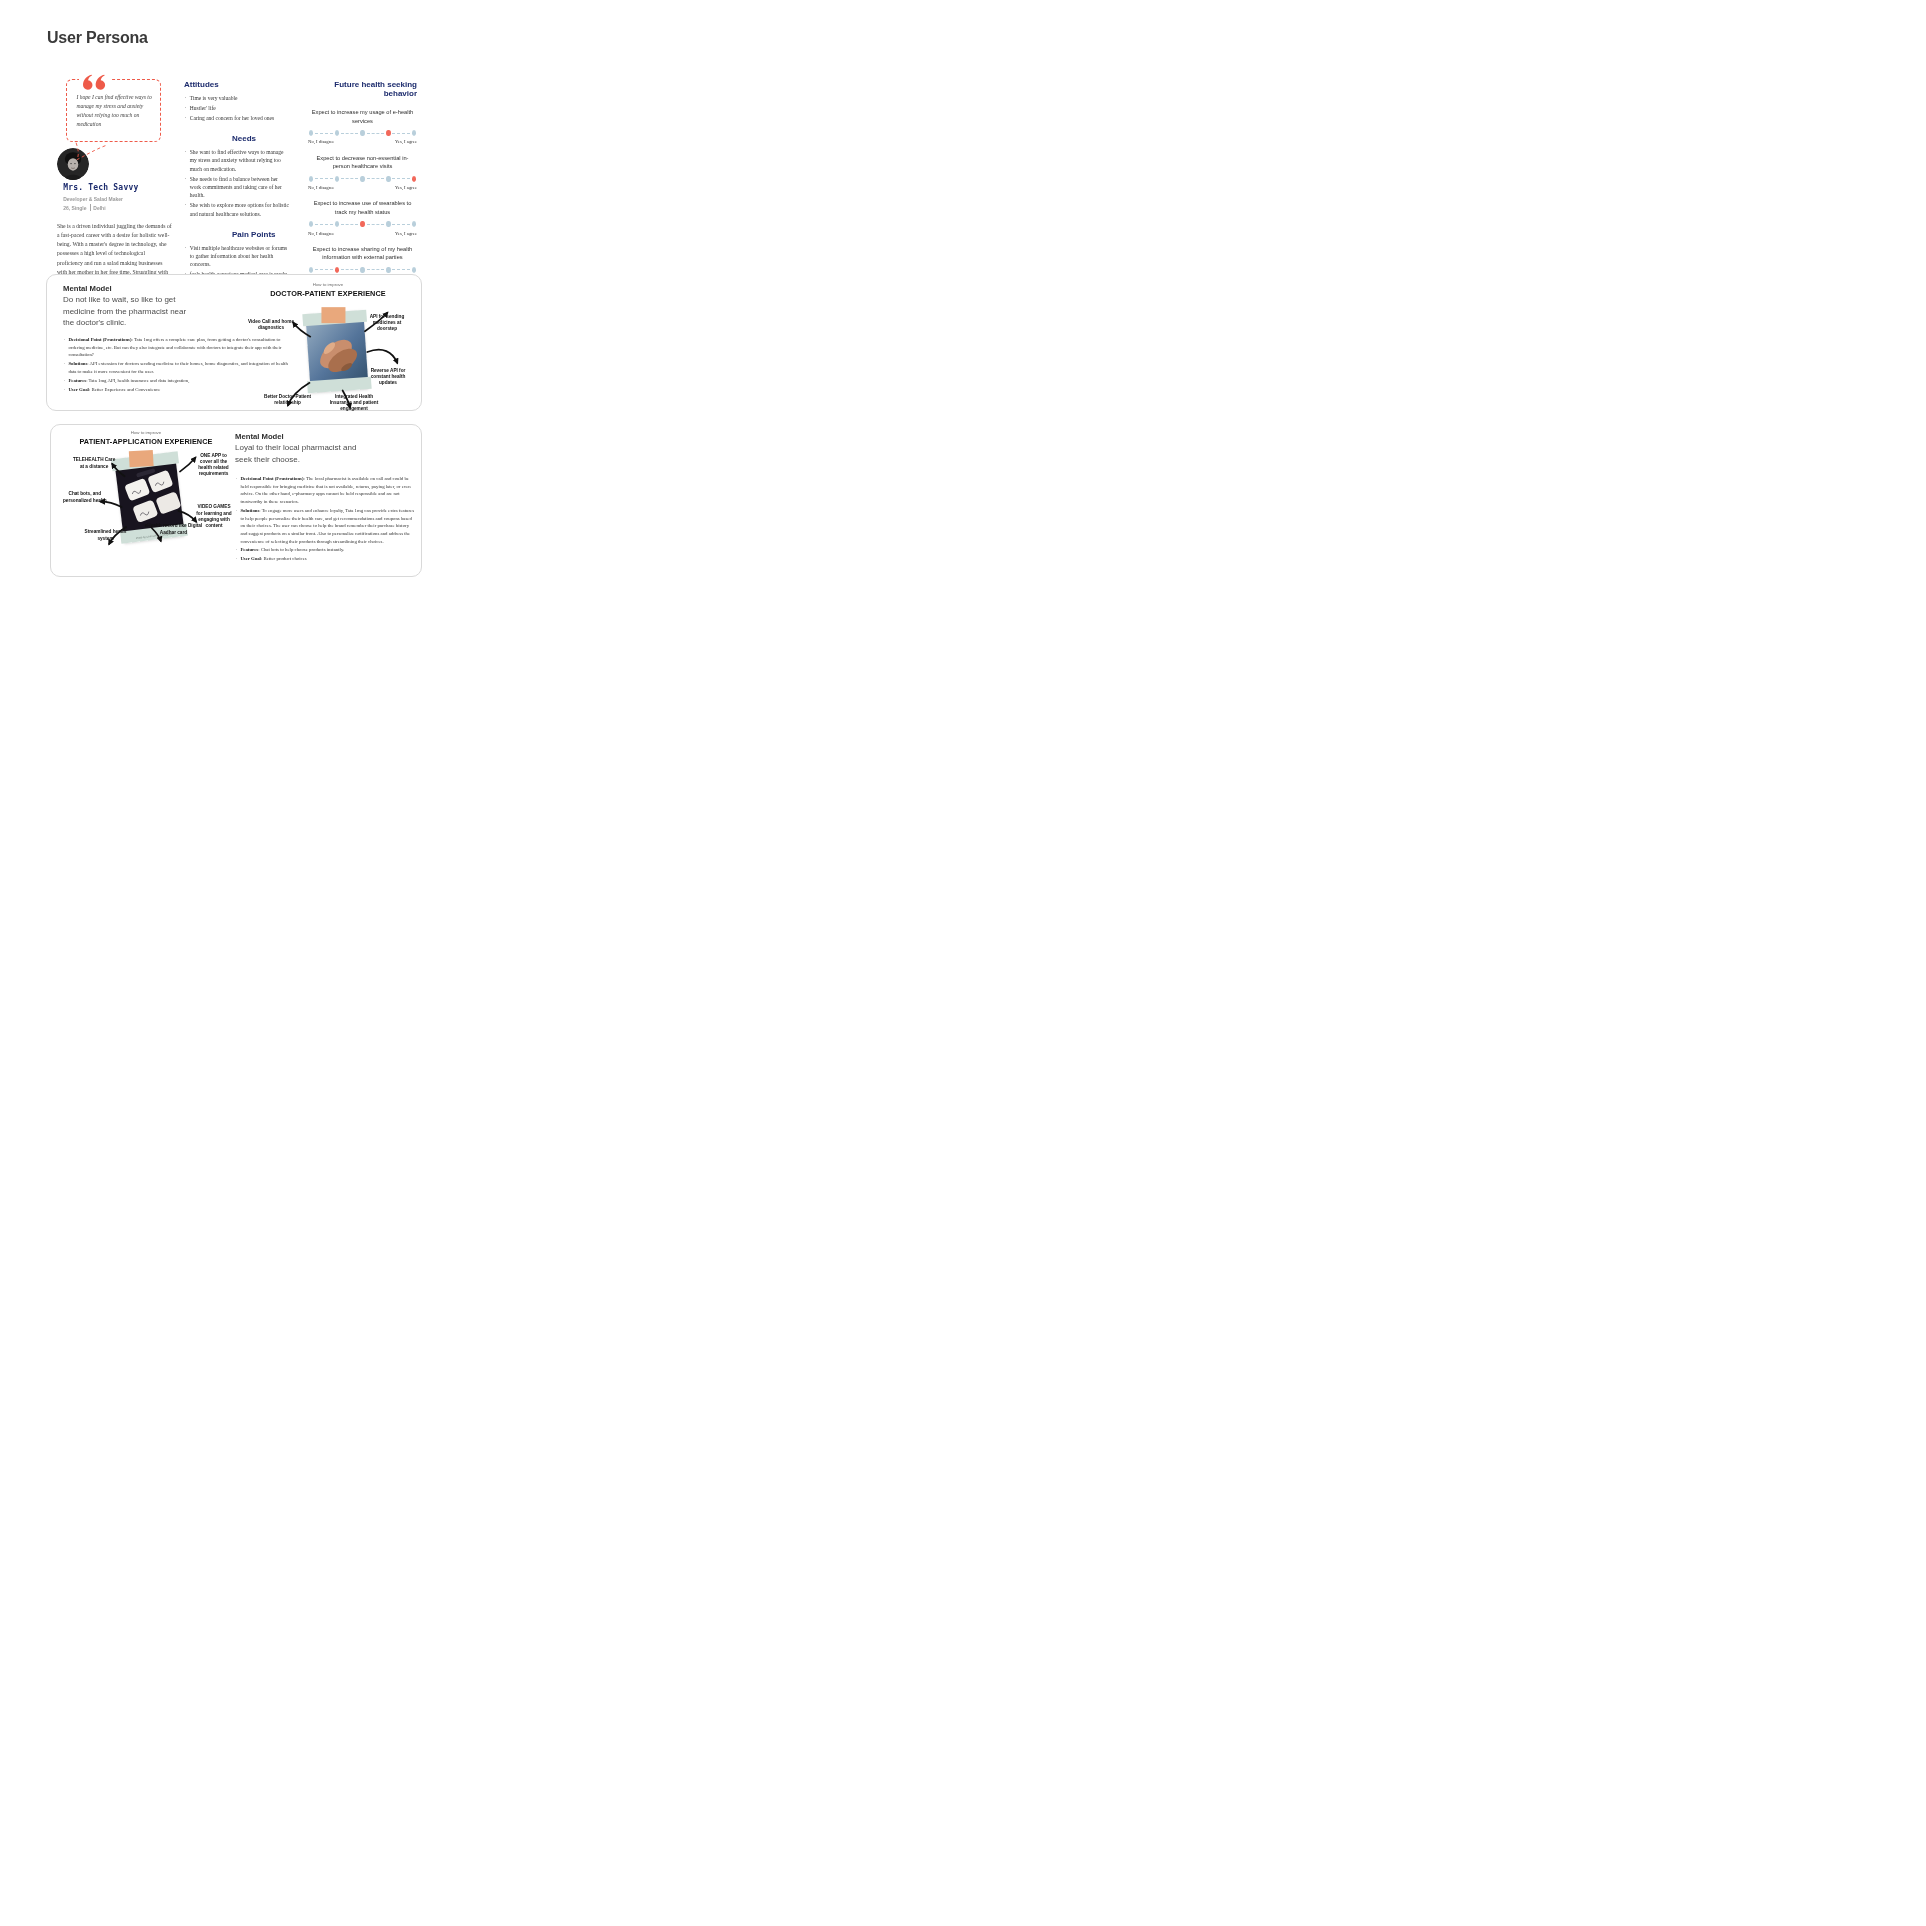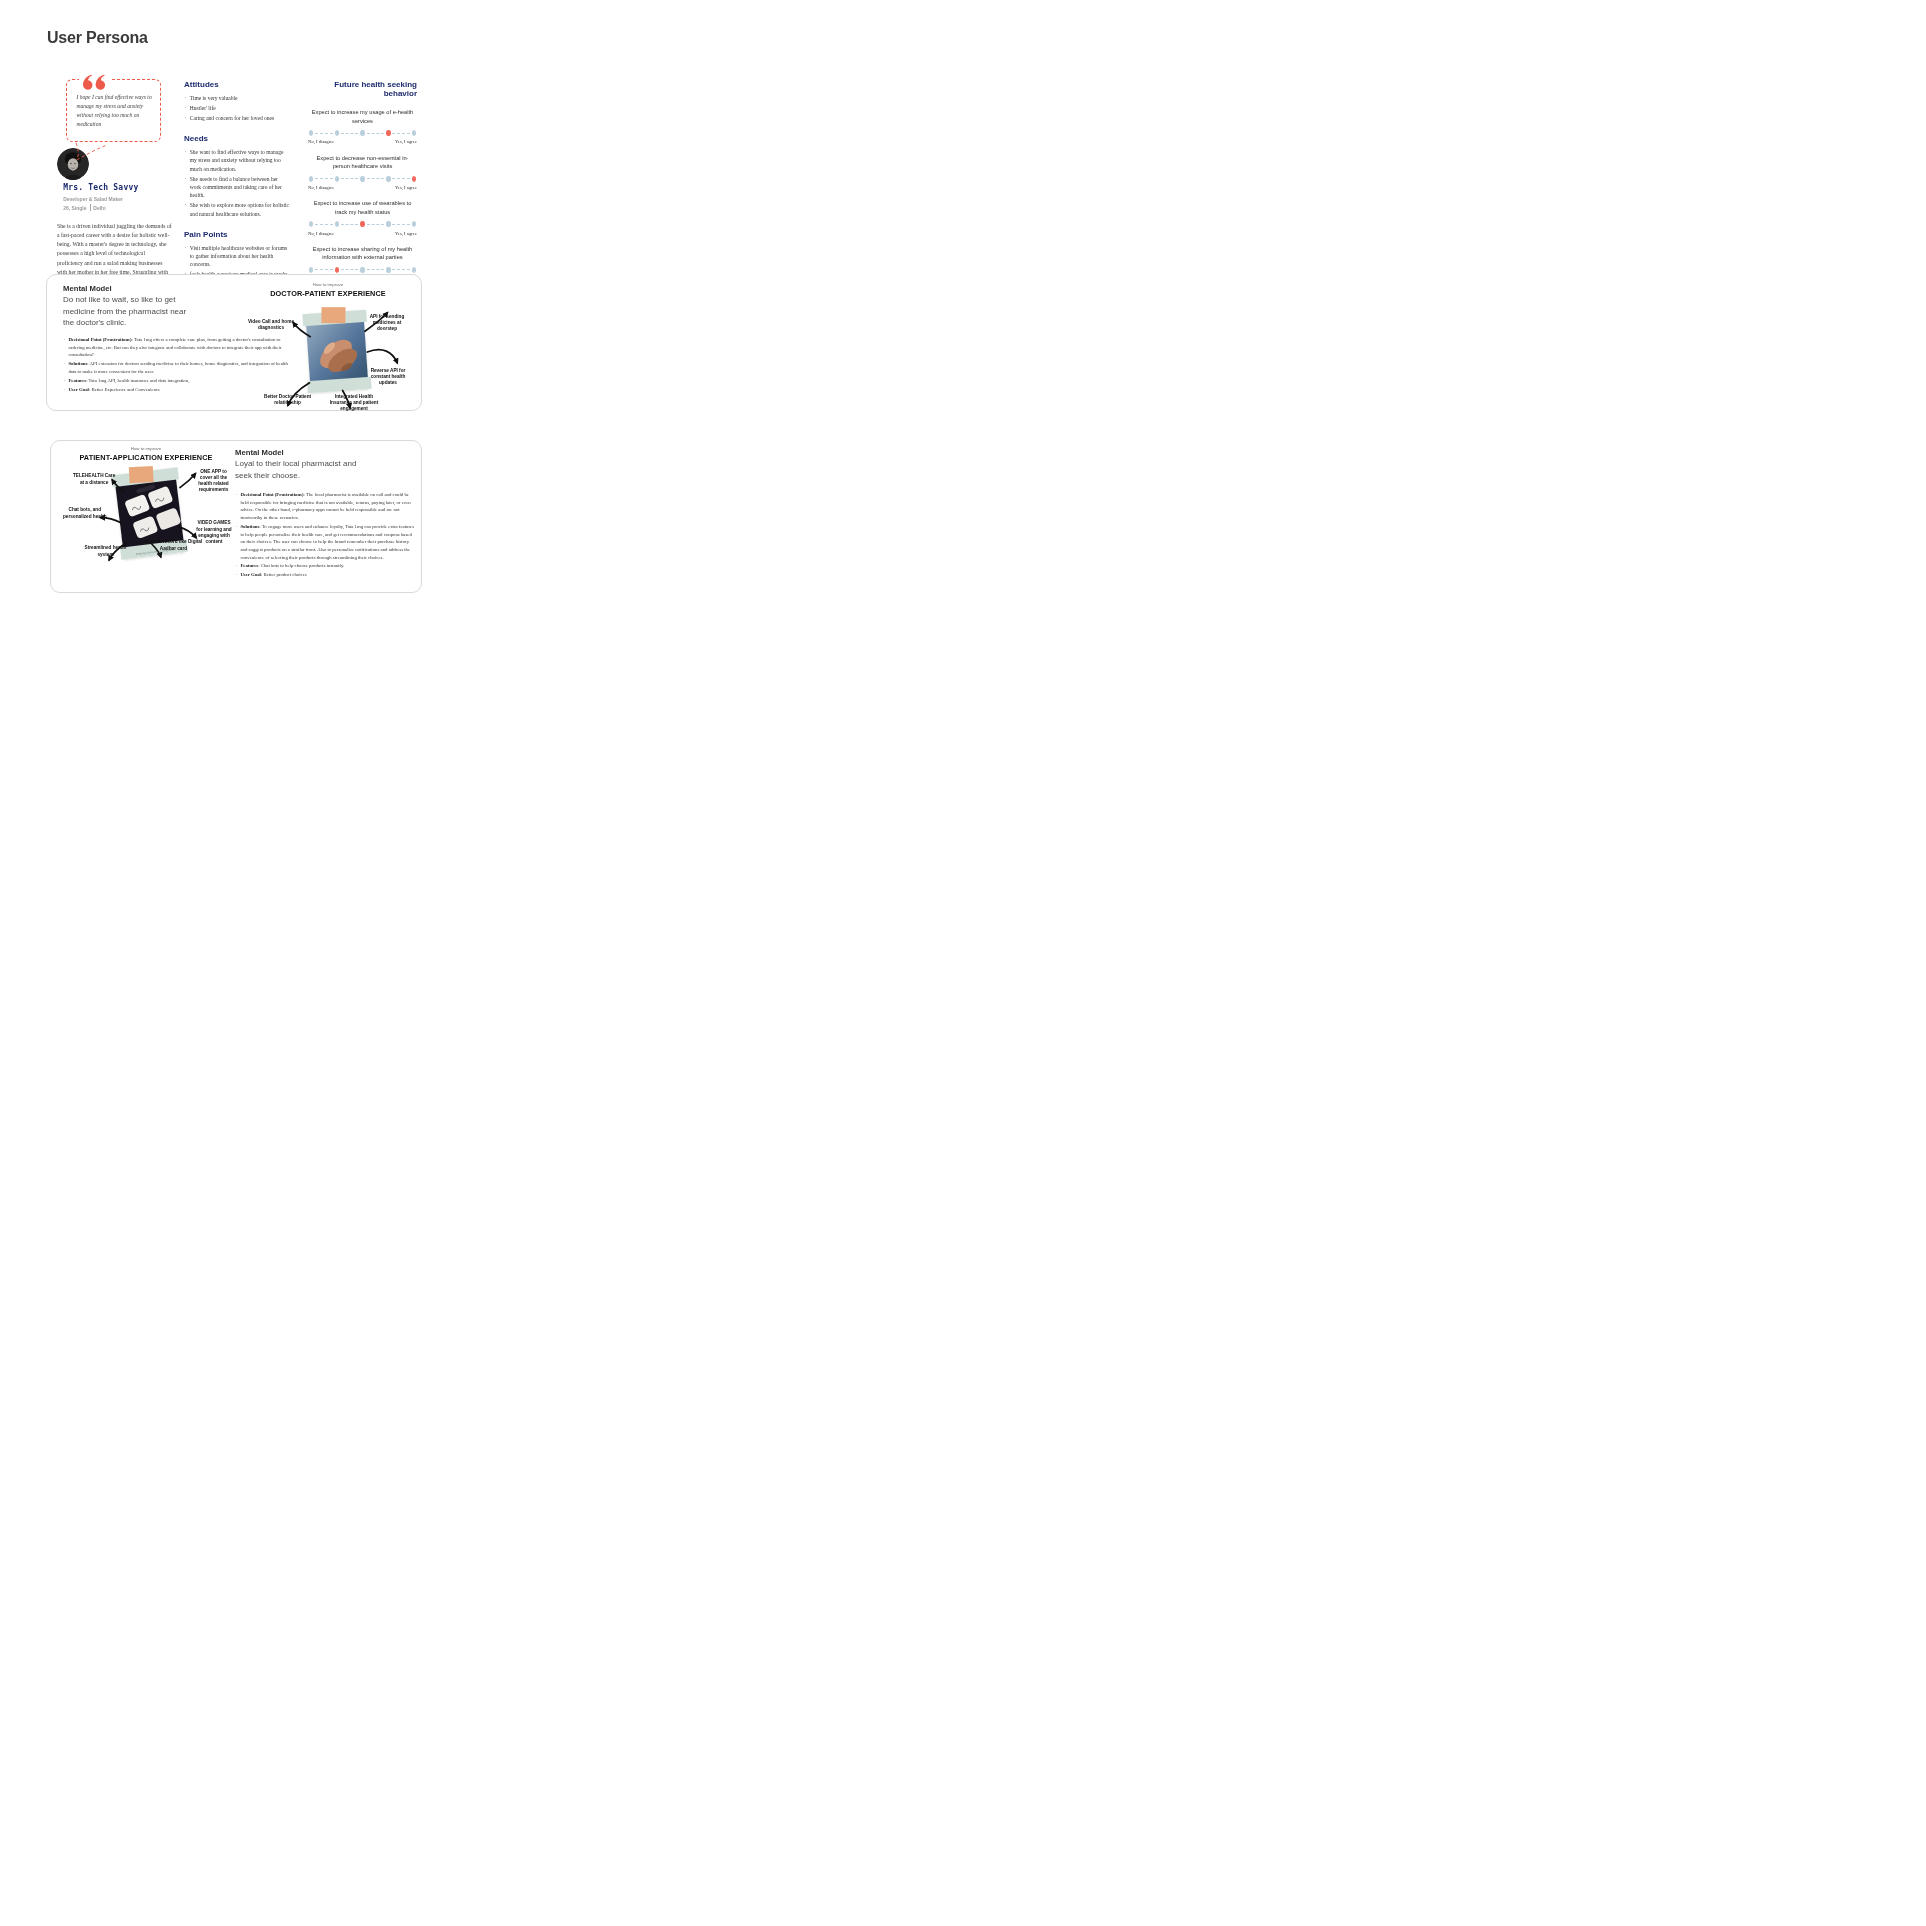--- a/index.html
+++ b/index.html
@@ -24,37 +24,37 @@
   .person-info { margin-top:2.7px; font-size:5px; color:#9b9b9b; font-weight:600; display:flex; align-items:center; }
   .vbar { display:inline-block; width:0.6px; height:6.5px; background:#a7a7a7; margin:0 3.1px; }
   .bio { margin-top:10.8px; width:115px; font-family:"Liberation Serif", serif; font-size:5.7px; line-height:1.63; color:#3b3b3b; }
 
   
   .col-mid { position:absolute; left:184px; top:80px; width:105px; }
   h2.section { font-size:8px; font-weight:800; color:#1c2b6d; margin-bottom:5px; }
   ul.plain { list-style:none; }
   ul.plain li { position:relative; padding-left:5.8px; font-family:"Liberation Serif", serif; font-size:5.5px; line-height:1.5; color:#333; margin-bottom:1.9px; }
   ul.plain li::before { content:"\00B7"; position:absolute; left:0.8px; top:0; color:#555; }
-  .gap-before { margin-top:11.6px; }
+  .gap-before { margin-top:11.6px;margin-left:48px; }
 
   
   .col-right { position:absolute; left:308px; top:80px; width:109px; }
   .col-right h2.section { text-align:right; margin-bottom:10px; }
   .scale-block { margin-bottom:9.2px; }
   .scale-statement { text-align:center; font-size:5.7px; line-height:1.5; color:#2e2e2e; margin-bottom:4.6px; }
   .scale-row { display:flex; align-items:center; height:7px; padding:0 0.8px; }
   .dot { width:4.6px; height:6.2px; border-radius:50%; background:#b9cfdb; flex:0 0 4.6px; }
   .dot.active { background:#f2685a; }
   .dash { flex:1; height:0; border-top:1.3px dashed #b9cfdb; margin:0 1.9px; }
   .scale-labels { display:flex; justify-content:space-between; margin-top:2.7px; font-family:"Liberation Serif", serif; font-size:4.7px; color:#2f2f2f; }
 
   
   .card { position:absolute; background:#fff; border:0.6px solid #d9d9d9; border-radius:10px; }
   .card1 { left:46px; top:274px; width:376px; height:137px; }
-  .card2 { left:50px; top:440px; width:372px; height:153px; }
+  .card2 { left:50px; top:424px; width:372px; height:153px; }
 
   .mm-head { font-size:7.7px; font-weight:800; color:#2f2f2f; }
   .mm-statement { margin-top:1.2px; font-size:8px; line-height:1.42; color:#4c4c4c; }
   ul.mm-list { list-style:none; }
   ul.mm-list li { position:relative; padding-left:5.4px; font-family:"Liberation Serif", serif; font-size:4.8px; line-height:1.6; color:#343434; margin-bottom:1.2px; }
   ul.mm-list li::before { content:"\00B7"; position:absolute; left:0.8px; top:0; color:#555; }
   ul.mm-list b { font-weight:700; color:#222; }
 
   .mm1-left { position:absolute; left:16px; top:9.2px; width:127px; }
   .mm1-bullets { position:absolute; left:16px; top:61px; width:231px; }

